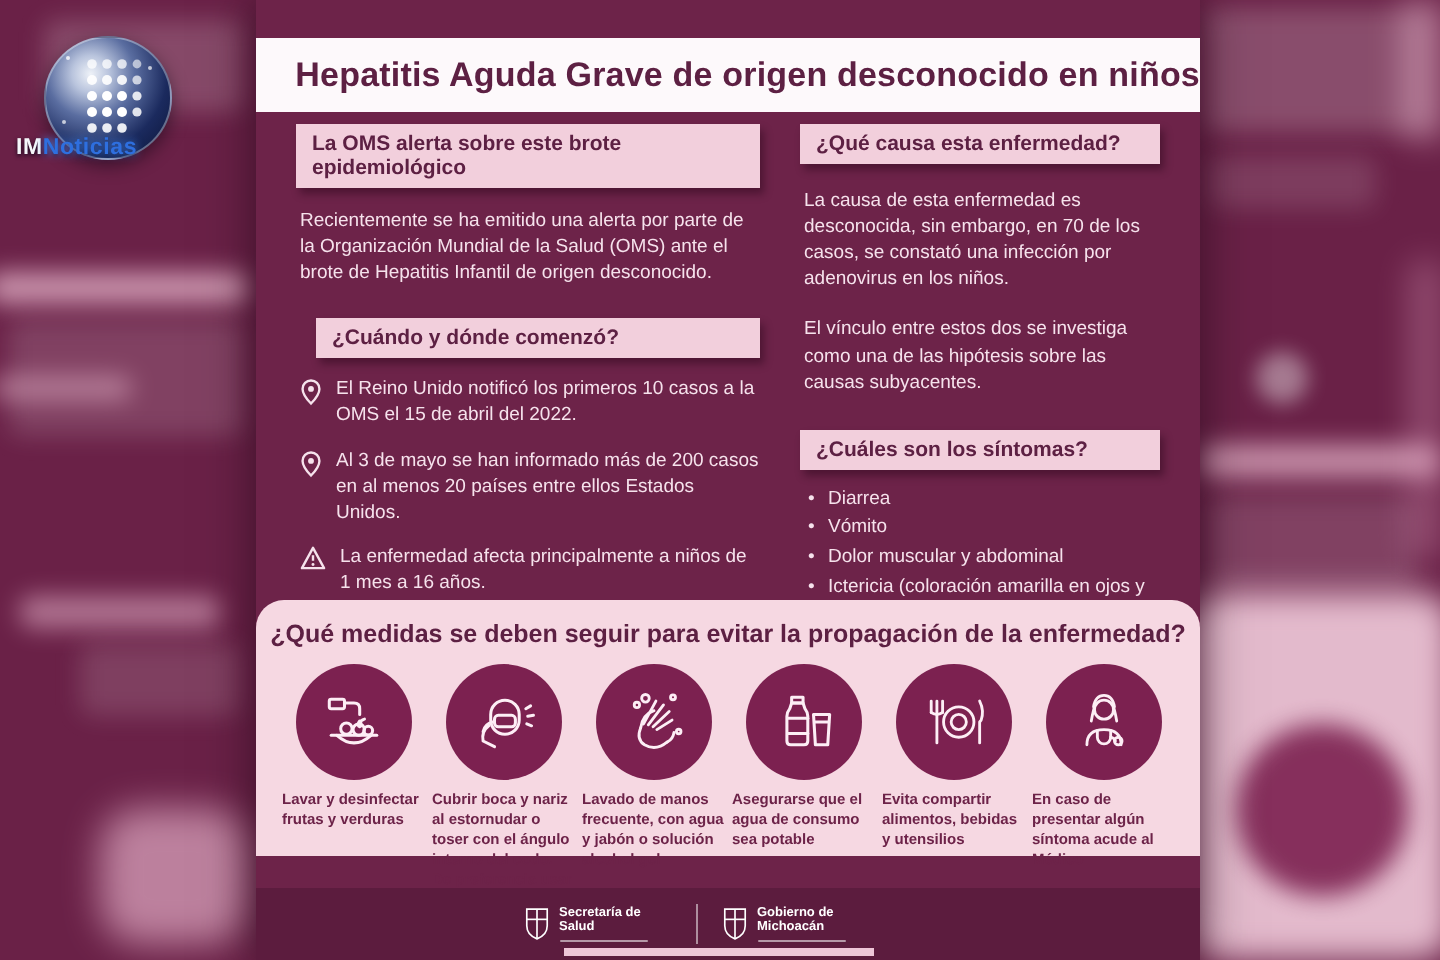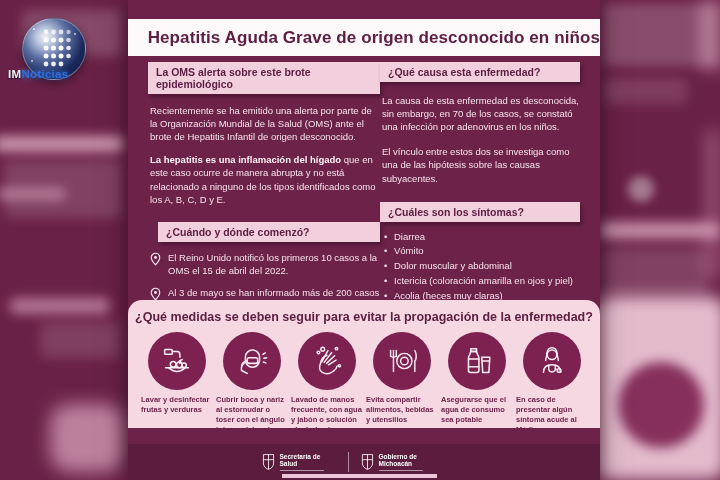--- a/index.html
+++ b/index.html
@@ -24,21 +24,21 @@
   
   .card {
     position:absolute; left:128px; top:0; width:472px; height:480px;
     background:#6d2349; box-shadow:0 0 24px rgba(18,0,12,.55); z-index:2;
   }
   .banner {
     position:absolute; top:19px; left:0; right:0; height:37px; background:#fdf9fb;
     display:flex; align-items:center; justify-content:flex-end;
   }
   .banner h1 { margin:0; font-size:17px; font-weight:bold; color:#5d2043; letter-spacing:.1px; }
-  .body { position:absolute; top:40px; left:0; right:0; height:260px; padding:22px 20px 0; display:flex; box-sizing:border-box; }
+  .body { position:absolute; top:40px; left:0; right:0; height:260px; padding:22px 20px 0; display:flex; gap:20px; box-sizing:border-box; }
   .col-left { width:232px; flex:none; }
   .col-right { flex:1; min-width:0; }
   .badge {
     background:#f2cfdc; color:#5d2043; font-weight:bold; font-size:10.5px;
     padding:4px 8px; box-shadow:2px 3px 4px rgba(30,2,18,.4); display:block;
   }
   .txt { color:#f6e2ec; font-size:9.5px; line-height:1.38; margin:10px 0 0 2px; }
   .txt b { color:#fdf2f8; }
   .bullet-row { display:flex; gap:7px; margin:9px 0 0 2px; align-items:flex-start; }
   .bullet-row svg { flex:none; margin-top:1px; }
@@ -125,21 +125,20 @@
   <div class="card">
 
     <div class="banner">
       <h1>Hepatitis Aguda Grave de origen desconocido en niños</h1>
     </div>
 
     <div class="body">
       <div class="col-left">
         <span class="badge">La OMS alerta sobre este brote epidemiológico</span>
         <p class="txt">Recientemente se ha emitido una alerta por parte de la Organización Mundial de la Salud (OMS) ante el brote de Hepatitis Infantil de origen desconocido.</p>
-        <p class="txt"><b>La hepatitis es una inflamación del hígado</b><span> que en este caso ocurre de manera abrupta y no está relacionado a ninguno de los tipos identificados como los A, B, C, D y E.</span></p>
 
         <span class="badge" style="margin-top:16px;margin-left:10px;">¿Cuándo y dónde comenzó?</span>
 
         <div class="bullet-row">
           <svg width="11" height="14" viewBox="0 0 12 15">
               <path d="M6 1.2 a4.6 4.6 0 0 1 4.6 4.6 c0 3.2 -4.6 8 -4.6 8 s-4.6 -4.8 -4.6 -8 A4.6 4.6 0 0 1 6 1.2 z" fill="none" stroke="#f6e2ec" stroke-width="1.3"></path>
               <circle cx="6" cy="5.8" r="1.6" fill="#f6e2ec"></circle>
             </svg>
           <p class="txt">El Reino Unido notificó los primeros 10 casos a la OMS el 15 de abril del 2022.</p>
         </div>
@@ -228,50 +227,50 @@
                 <circle cx="15.5" cy="7.5" r="2"></circle>
                 <circle cx="30" cy="7" r="1.3"></circle>
                 <circle cx="33" cy="25" r="1.2"></circle>
             </svg>
           </div>
           <div class="m-caption">Lavado de manos frecuente, con agua y jabón o solución alcohol gel</div>
         </div>
 
         <div class="measure">
           <div class="m-circle">
+            <svg width="38" height="38" viewBox="0 0 40 40" fill="none" stroke="#fdeef5" stroke-width="1.6" stroke-linecap="round" stroke-linejoin="round">
+              <rect x="13.5" y="7" width="6" height="3"></rect>
+                <path d="M12.5 13 q-1.5 2 -1.5 4 v13 q0 2 2 2 h7 q2 0 2 -2 v-13 q0 -2 -1.5 -4 l-1 -3 h-6 z"></path>
+              <line x1="11.5" y1="18" x2="22" y2="18"></line>
+                <line x1="11.5" y1="26" x2="22" y2="26"></line>
+              <path d="M25 16 h8.5 l-1 16 h-6.5 z"></path>
+                <line x1="25.5" y1="20" x2="33" y2="20"></line>
+            </svg>
+          </div>
+          <div class="m-caption">Asegurarse que el agua de consumo sea potable</div>
+        </div>
+
+        <div class="measure">
+          <div class="m-circle">
             <svg width="38" height="38" viewBox="0 0 40 40" fill="none" stroke="#fdeef5" stroke-width="1.5" stroke-linecap="round" stroke-linejoin="round">
               <line x1="8" y1="9" x2="8" y2="15"></line>
                 <line x1="11" y1="9" x2="11" y2="15"></line>
                 <line x1="14" y1="9" x2="14" y2="15"></line>
                 <path d="M8 15 q3 2 6 0"></path>
                 <line x1="11" y1="16.5" x2="11" y2="31"></line>
               <circle cx="22.5" cy="20" r="8"></circle>
                 <circle cx="22.5" cy="20" r="4"></circle>
               <path d="M33.5 9 q2.5 5 .8 10 l-.8 1 v11"></path>
             </svg>
           </div>
           <div class="m-caption">Evita compartir alimentos, bebidas y utensilios</div>
         </div>
 
         <div class="measure">
           <div class="m-circle">
-            <svg width="38" height="38" viewBox="0 0 40 40" fill="none" stroke="#fdeef5" stroke-width="1.6" stroke-linecap="round" stroke-linejoin="round">
-              <rect x="13.5" y="7" width="6" height="3"></rect>
-                <path d="M12.5 13 q-1.5 2 -1.5 4 v13 q0 2 2 2 h7 q2 0 2 -2 v-13 q0 -2 -1.5 -4 l-1 -3 h-6 z"></path>
-              <line x1="11.5" y1="18" x2="22" y2="18"></line>
-                <line x1="11.5" y1="26" x2="22" y2="26"></line>
-              <path d="M25 16 h8.5 l-1 16 h-6.5 z"></path>
-                <line x1="25.5" y1="20" x2="33" y2="20"></line>
-            </svg>
-          </div>
-          <div class="m-caption">Asegurarse que el agua de consumo sea potable</div>
-        </div>
-
-        <div class="measure">
-          <div class="m-circle">
             <svg width="38" height="38" viewBox="0 0 40 40" fill="none" stroke="#fdeef5" stroke-width="1.5" stroke-linecap="round" stroke-linejoin="round">
               <circle cx="20" cy="13.5" r="5"></circle>
                 <path d="M14.5 12 q1 -6 5.5 -6 q4.5 0 5.5 6"></path>
                 <path d="M14.8 12.5 q-1 4 -1.5 7"></path>
                 <path d="M25.2 12.5 q1 4 1.5 7"></path>
               <path d="M11 32 q0 -8 9 -8 q9 0 9 8"></path>
               <path d="M16.5 24.5 v3.5 a3.5 3.5 0 0 0 7 0 v-3.5"></path>
                 <circle cx="27.5" cy="30" r="2"></circle>
                 <path d="M23.5 28 q2 .5 2.5 2"></path>
             </svg>

